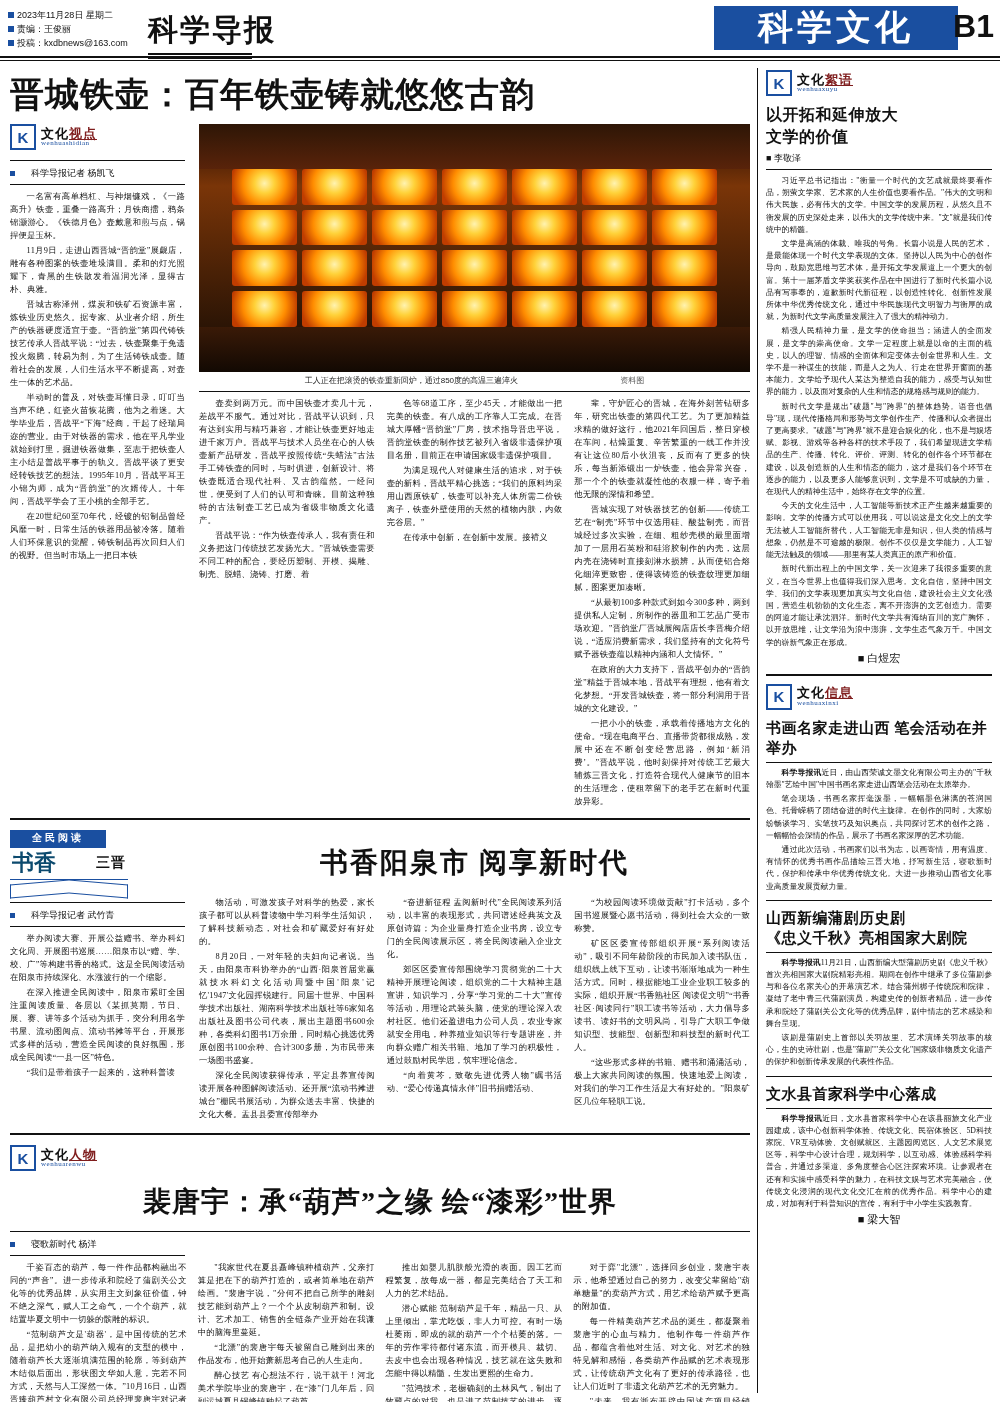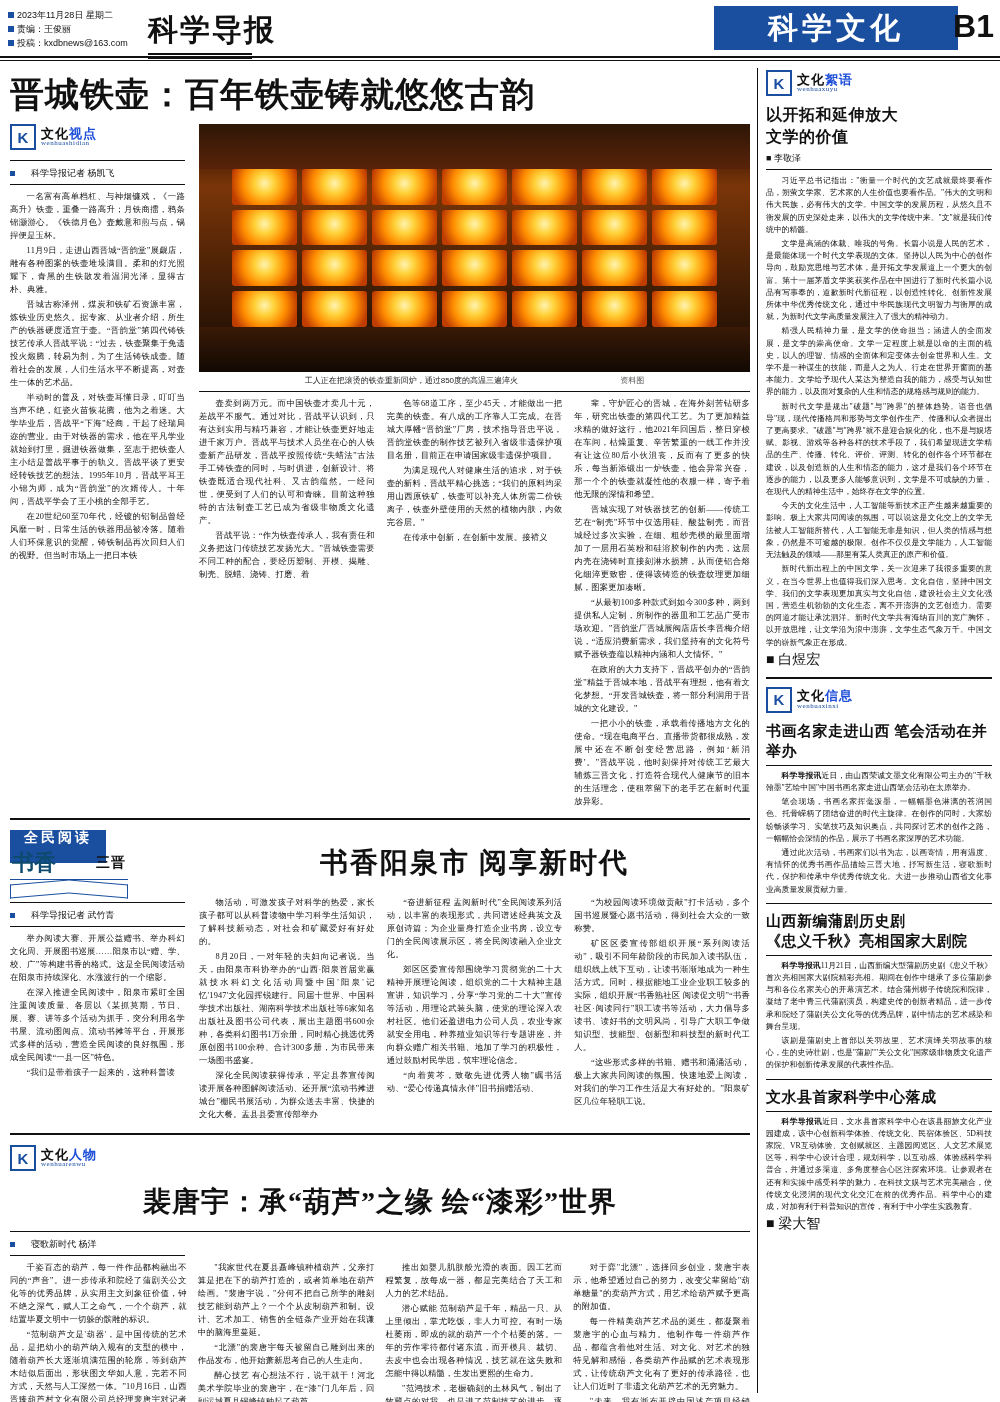--- a/index.html
+++ b/index.html
@@ -7,36 +7,36 @@
   .page{position:relative;width:1000px;height:1402px;overflow:hidden;}
 
   
   .masthead{position:absolute;left:0;top:0;width:1000px;height:58px;}
   .mh-left{position:absolute;left:8px;top:8px;font-size:9px;line-height:14px;font-family:"Liberation Sans",sans-serif;color:#111;}
   .mh-left div{display:flex;align-items:center;gap:3px;}
   .mh-left .sq{display:inline-block;width:6px;height:6px;background:#1a4fa0;}
   .mh-logo{position:absolute;left:148px;top:10px;font-size:30px;font-weight:bold;letter-spacing:2px;font-family:"Liberation Serif",serif;color:#111;}
   .mh-logo .rule{border-top:2px solid #111;border-bottom:1px solid #111;height:3px;width:104px;margin-top:2px;}
   .mh-right{position:absolute;right:0;top:0;width:286px;height:56px;}
-  .mh-band{position:absolute;left:0;top:6px;width:244px;height:44px;background:#1a4fa0;color:#fff;font-size:30px;font-weight:bold;letter-spacing:4px;text-align:center;line-height:44px;}
+  .mh-band{position:absolute;left:0;top:6px;width:244px;height:44px;background:#1a4fa0;color:#fff;font-size:35px;font-weight:bold;letter-spacing:4px;text-align:center;line-height:44px;}
   .mh-page{position:absolute;right:6px;top:8px;font-size:32px;font-weight:bold;font-family:"Liberation Sans",sans-serif;}
   .rule-thick{position:absolute;left:0;top:56px;width:1000px;border-top:2px solid #111;}
   .rule-thin{position:absolute;left:0;top:60px;width:1000px;border-top:1px solid #111;}
 
   
   .left-col{position:absolute;left:10px;top:70px;width:740px;}
   .right-col{position:absolute;left:766px;top:70px;width:226px;}
   .vline{position:absolute;left:757px;top:68px;width:0;height:1325px;border-left:1px solid #111;}
 
   
   .kbadge{display:inline-flex;align-items:center;gap:5px;}
   .kbox{width:22px;height:22px;border:2px solid #1a4fa0;color:#1a4fa0;font-family:"Liberation Sans",sans-serif;font-weight:bold;font-size:15px;display:flex;align-items:center;justify-content:center;}
   .ktext{line-height:1.05;}
   .ktext .cn{font-size:13px;font-weight:bold;letter-spacing:1px;}
-  .ktext .cn em{font-style:normal;color:#1d4ed8;}
+  .ktext .cn em{font-style:normal;color:#7f1d1d;text-decoration:underline;}
   .ktext .py{font-size:7px;color:#1a4fa0;font-family:"Liberation Serif",serif;letter-spacing:.5px;}
 
   
   .headline-main{font-size:34px;font-weight:bold;letter-spacing:1px;margin:2px 0 6px 0;}
   .byline{font-size:9px;font-family:"Liberation Sans",sans-serif;margin:6px 0 4px 0;display:flex;align-items:center;gap:16px;}
   .byline .sq{width:5px;height:5px;background:#1a4fa0;display:inline-block;}
 
   
   .col-text{font-size:8.3px;line-height:13px;text-align:justify;letter-spacing:.2px;}
   .col-text p{margin:0 0 2px 0;text-indent:2em;}
@@ -54,24 +54,24 @@
 
   
   .hr-b{border-top:2px solid #111;}
   .hr-s{border-top:1px solid #111;}
   .title-mid{font-size:28px;font-weight:bold;text-align:center;letter-spacing:2px;}
   .title-mid2{font-size:28px;font-weight:bold;text-align:center;letter-spacing:1px;}
   .r-head{font-size:16px;font-weight:bold;line-height:22px;letter-spacing:.5px;}
   .r-sub{font-size:9px;font-family:"Liberation Sans",sans-serif;margin:4px 0 4px 0;}
   .r-text{font-size:7.8px;line-height:12.2px;text-align:justify;}
   .r-text p{margin:0 0 2px 0;text-indent:2em;}
-  .sign{text-align:left;font-size:14px;font-family:"Liberation Sans",sans-serif;margin-top:0;}
+  .sign{text-align:center;font-size:11px;font-family:"Liberation Sans",sans-serif;margin-top:0;}
 
   .reading-logo{width:120px;height:66px;position:relative;}
-  .rl-top{position:absolute;left:0;top:0;width:96px;height:33px;background:#1a4fa0;color:#fff;font-size:14px;letter-spacing:3px;text-align:center;line-height:15px;font-weight:bold;}
+  .rl-top{position:absolute;left:0;top:0;width:96px;height:18px;background:#1a4fa0;color:#fff;font-size:10px;letter-spacing:3px;text-align:center;line-height:15px;font-weight:bold;}
   .rl-mid{position:absolute;left:2px;top:18px;font-size:22px;font-weight:bold;color:#0c4a6e;font-family:"Liberation Serif",serif;}
   .rl-book{position:absolute;left:0;bottom:0;width:118px;height:16px;border-top:1px solid #1a4fa0;}
   .rl-book:before{content:"";position:absolute;left:0;top:2px;width:58px;height:12px;border:1px solid #1a4fa0;border-right:none;transform:skewY(-5deg);}
   .rl-book:after{content:"";position:absolute;right:0;top:2px;width:58px;height:12px;border:1px solid #1a4fa0;border-left:none;transform:skewY(5deg);}
   .rl-sub{position:absolute;right:4px;top:24px;font-size:14px;font-weight:bold;color:#111;letter-spacing:1px;}
 
   .colsplit3{display:grid;grid-template-columns:1fr 1fr 1fr;gap:12px;}
   .colsplit4{display:grid;grid-template-columns:1fr 1fr 1fr 1fr;gap:11px;}
 </style>
 </head>
@@ -308,21 +308,21 @@
       <div>文学的价值</div>
     </div>
     <div class="r-sub">■ 李敬泽</div>
     <div class="hr-s" style="margin:3px 0 5px 0;"></div>
 
     <div class="r-text">
       <p>习近平总书记指出："衡量一个时代的文艺成就最终要看作品，朔萤文学家、艺术家的人生价值也要看作品。"伟大的文明和伟大民族，必有伟大的文学。中国文学的发展历程，从悠久且不衡发展的历史深处走来，以伟大的文学传统中来。"文"就是我们传统中的精髓。</p>
       <p>文学是高涵的体裁、唯我的号角。长篇小说是人民的艺术，是最能体现一个时代文学表现的文体。坚持以人民为中心的创作导向，鼓励宽思维与艺术体，是开拓文学发展道上一个更大的创富。第十一届茅盾文学奖获奖作品在中国进行了新时代长篇小说品有写事奉的，道歉新时代新征程，以创造性转化、创新性发展所体中华优秀传统文化，通过中华民族现代文明智力与衡厚的成就，为新时代文学高质量发展注入了强大的精神动力。</p>
       <p>精强人民精神力量，是文学的使命担当；涵进人的全面发展，是文学的崇高使命。文学一定程度上就是以命的主面的梳史，以人的理智、情感的全面体和定变体去创金世界和人生。文学不是一种谋生的技能，而是人之为人、行走在世界开窗面的基本能力。文学给予现代人某达为整造自我的能力，感受与认知世界的能力，以及面对复杂的人生和情态的规格感与规则的能力。</p>
       <p>新时代文学是规出"破题"与"跨界"的整体趋势。语音也倡导"现，现代传播格局和形势与文学创作生产、传播和认众者提出了更高要求。"破题"与"跨界"就不是迎合娱化的化，也不是与娱塔赋、影视、游戏等各种各样的技术手段了，我们希望现进文学精品的生产、传播、转化、评价、评测、转化的创作各个环节都在建设，以及创造新的人生和情态的能力，这才是我们各个环节在逐步的能力，以及更多人能够意识到，文学是不可或缺的力量，在现代人的精神生活中，始终存在文学的位置。</p>
-      <p>今天的文化生活中，人工智能等新技术正产生越来越重要的影响。极上大家共同阅读的氛围，可以说这是文化交上的文学无法被人工智能所替代，人工智能无非是知识，但人类的情感与想象，仍然是不可逾越的极限。创作不仅仅是文学能力，人工智能无法触及的领域——那里有某人类真正的原产和价值。</p>
+      <p>今天的文化生活中，人工智能等新技术正产生越来越重要的影响。文学的传播方式可以使用我，可以说这是文化交上的文学无法被人工智能所替代，人工智能无非是知识，但人类的情感与想象，仍然是不可逾越的极限。创作不仅仅是文学能力，人工智能无法触及的领域——那里有某人类真正的原产和价值。</p>
       <p>新时代新出程上的中国文学，关一次迎来了我很多重要的意义，在当今世界上也值得我们深入思考。文化自信，坚持中国文学、我们的文学表现更加真实与文化自信，建设社会主义文化强国，营造生机勃勃的文化生态，离不开澎湃的文艺创造力。需要的阿道才能让承沈泗洋。新时代文学共有海纳百川的宽广胸怀，以开放思维，让文学沿为浪中澎湃，文学生态气象万千。中国文学的崭新气象正在形成。</p>
     </div>
     <div class="sign">■ 白煜宏</div>
 
     <div class="hr-b" style="margin:8px 0 8px 0;"></div>
 
     <div class="kbadge">
       <div class="kbox">K</div>
       <div class="ktext">
         <div class="cn"><span>文化</span><em>信息</em></div>

